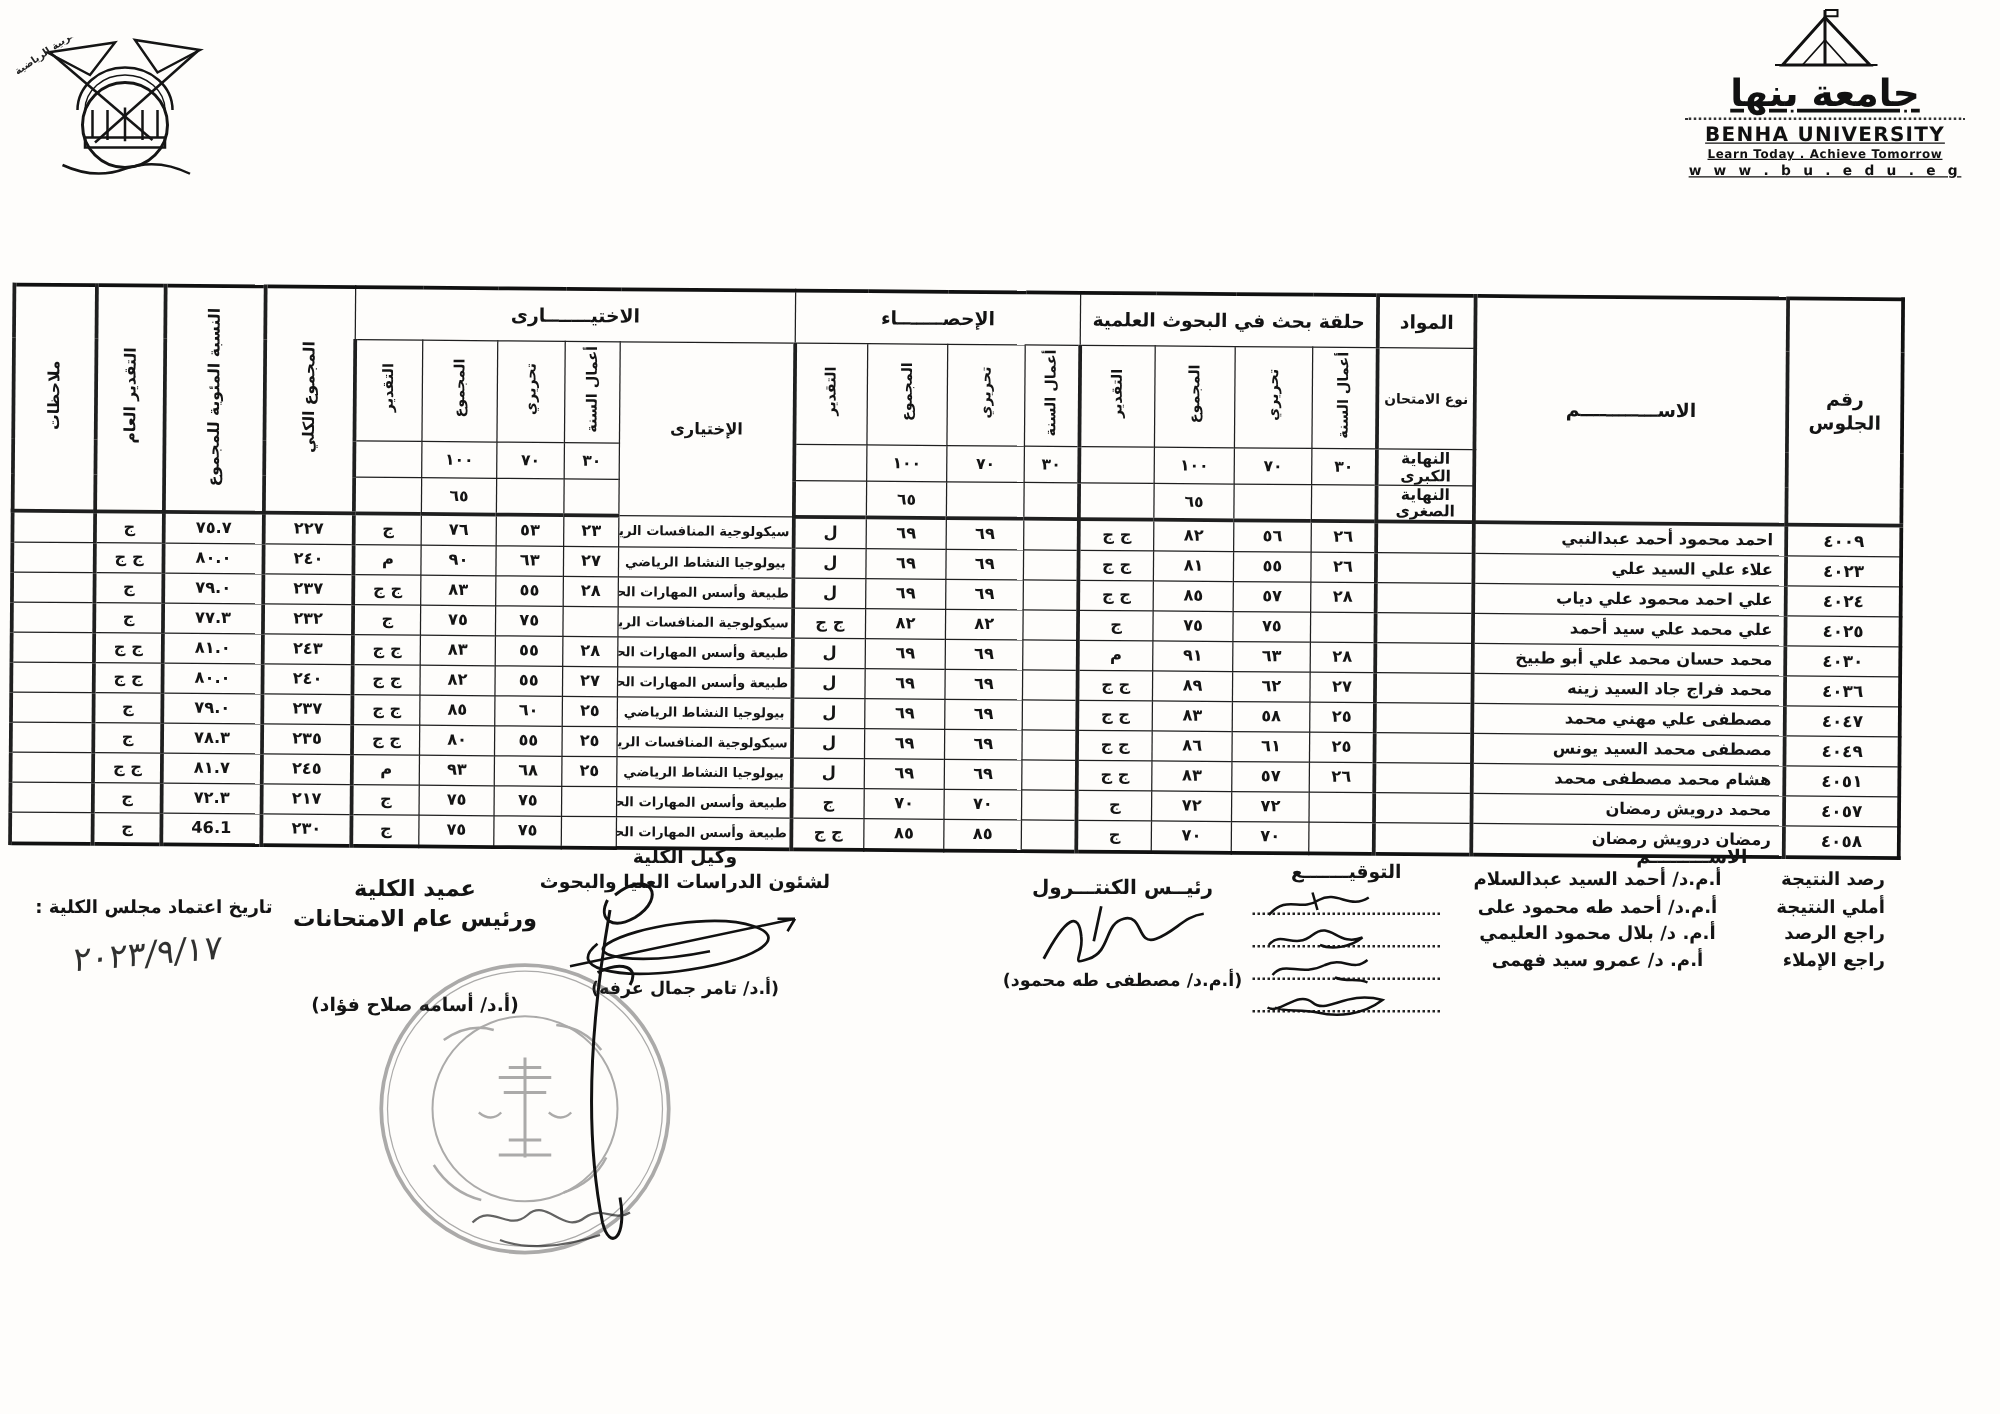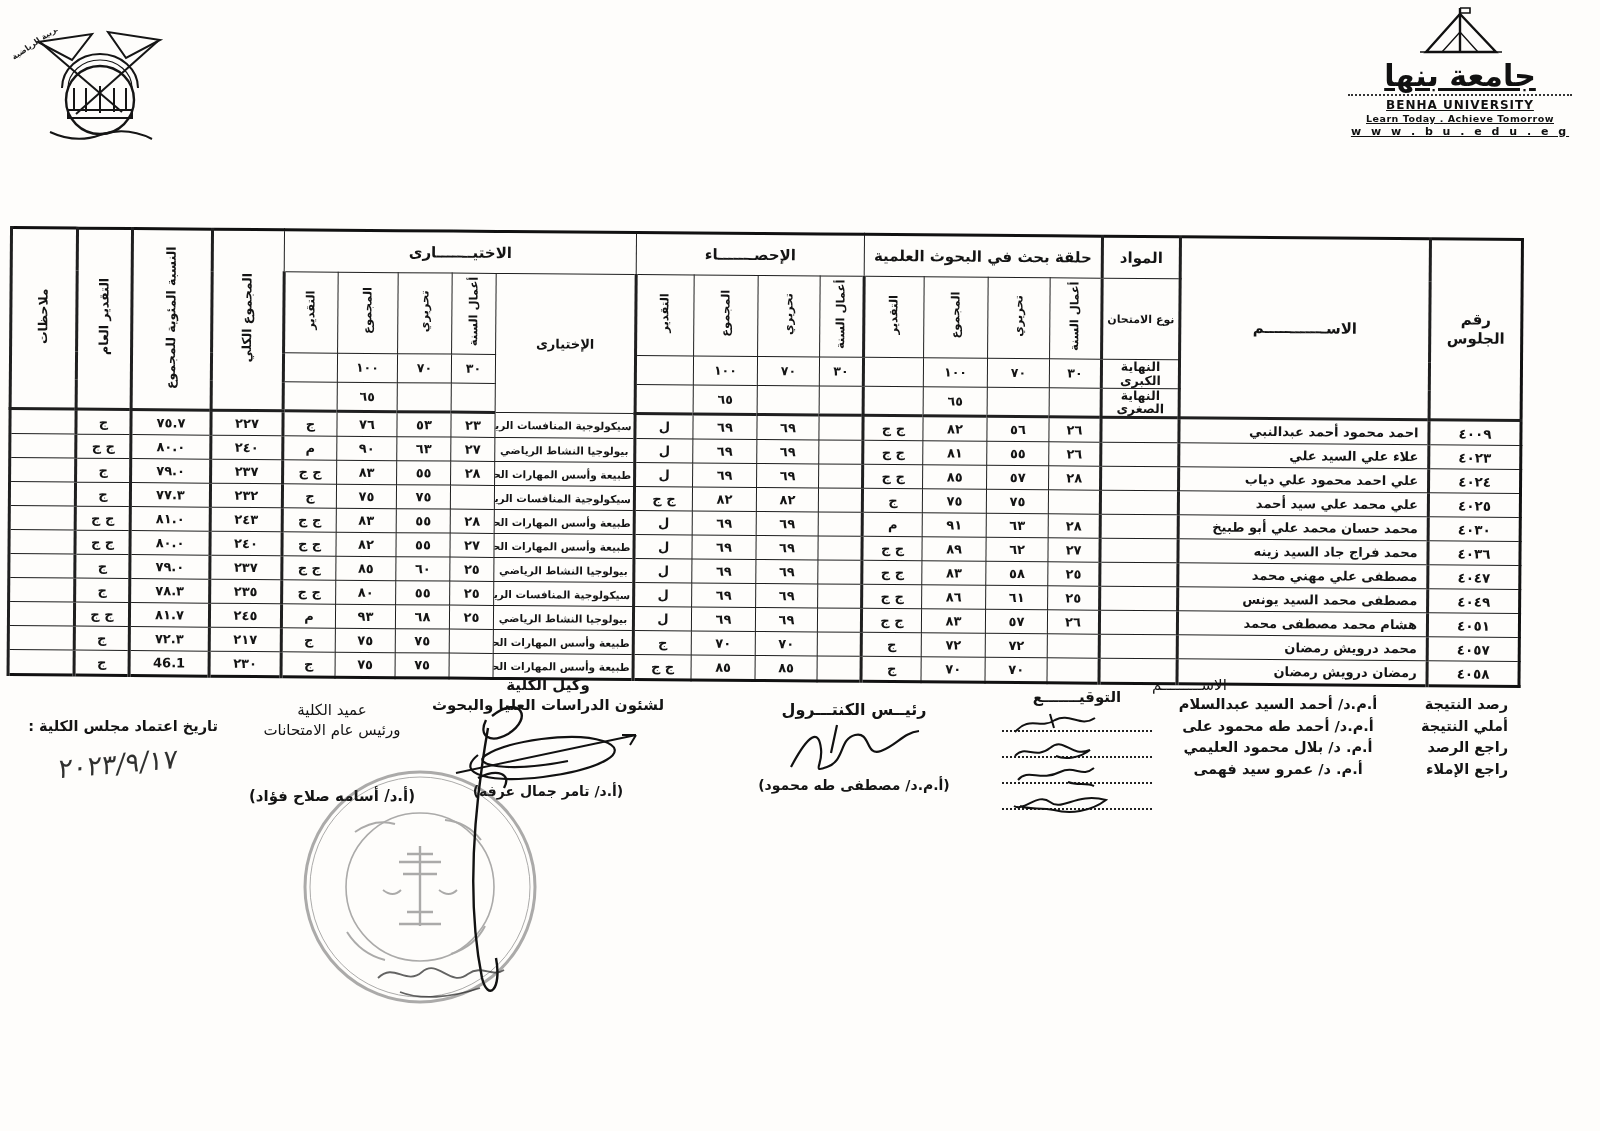--- a/index.html
+++ b/index.html
@@ -3,21 +3,21 @@
 <meta charset="utf-8">
 <style>
   html,body{margin:0;padding:0;background:#d8d8d8;}
   .page{position:relative;width:1600px;height:1131px;background:#fefdfb;overflow:hidden;
         font-family:"DejaVu Sans",sans-serif;color:#141414;}
   
   .emblem{position:absolute;left:10px;top:30px;width:185px;height:115px;}
   .unilogo{position:absolute;left:1330px;top:6px;width:260px;text-align:center;color:#111;text-decoration:underline;}
   .unilogo .ar{font-size:30px;font-weight:900;letter-spacing:2px;line-height:1.05;}
   .unilogo .sep{border-top:2px dotted #333;margin:2px 18px;}
-  .unilogo .en{font-size:12px;font-weight:800;letter-spacing:1px;}
+  .unilogo .en{font-size:16px;font-weight:800;letter-spacing:1px;}
   .unilogo .tag{font-size:9.5px;font-weight:700;letter-spacing:.5px;margin-top:1px;}
   .unilogo .web{font-size:11px;font-weight:800;letter-spacing:3px;margin-top:1px;}
   
   .titles{position:absolute;left:440px;top:148px;width:860px;text-align:center;direction:rtl;}
   .titles .t1{font-size:25px;font-weight:800;}
   .titles .t2{font-size:23px;font-weight:800;margin-top:6px;}
   
   .tablewrap{position:absolute;left:10px;top:238px;width:1516px;transform:rotate(.45deg);transform-origin:top right;}
   table{border-collapse:collapse;table-layout:fixed;width:1511px;direction:rtl;background:transparent;}
   th,td{border:1px solid #1f1f1f;padding:0 2px;text-align:center;vertical-align:middle;
@@ -41,36 +41,36 @@
   .tl{border-left-width:3px !important;}
   .hb{border-bottom-width:3px !important;}
   thead tr.rd th{border-bottom-width:3px;}
   tbody td:nth-child(1),tbody td:nth-child(2),tbody td:nth-child(3),
   tbody td:nth-child(7),tbody td:nth-child(11),tbody td:nth-child(16),
   tbody td:nth-child(17),tbody td:nth-child(18),tbody td:nth-child(19),
   tbody td:nth-child(20){border-left-width:3px;}
   
   .footer-text{font-weight:700;}
   .officials{position:absolute;left:1152px;top:676px;width:356px;direction:rtl;font-size:14.5px;}
-  .off-header{text-align:left;margin-right:110px;font-size:15px;font-weight:400;}
+  .off-header{text-align:right;margin-right:110px;font-size:15px;font-weight:700;}
   .off-row{display:flex;direction:rtl;line-height:21.5px;}
   .off-role{width:104px;text-align:right;font-weight:800;}
   .off-name{flex:1;text-align:center;font-weight:700;}
   .sigcol{position:absolute;left:1002px;top:688px;width:150px;direction:rtl;}
   .sig-header{text-align:center;font-size:15px;font-weight:800;}
   .sigline{position:relative;height:24px;border-bottom:2px dotted #222;}
   .sigline svg{position:absolute;left:8px;bottom:-6px;}
-  .controller{position:absolute;left:744px;top:700px;width:220px;text-align:center;direction:rtl;}
+  .controller{position:absolute;left:788px;top:700px;width:220px;text-align:center;direction:rtl;}
   .controller .ttl{font-size:16px;font-weight:800;}
   .controller .nm{font-size:14px;font-weight:800;margin-top:-4px;}
   .vicedean{position:absolute;left:418px;top:676px;width:260px;text-align:center;direction:rtl;}
   .vicedean .ttl{font-size:15px;font-weight:800;line-height:1.3;}
   .vicedean .nm{font-size:14px;font-weight:800;margin-top:-8px;}
   .dean{position:absolute;left:222px;top:700px;width:220px;text-align:center;direction:rtl;}
-  .dean .ttl{font-size:15px;font-weight:400;line-height:1.35;}
+  .dean .ttl{font-size:18px;font-weight:700;line-height:1.35;}
   .dean .nm{font-size:15px;font-weight:800;margin-top:46px;}
   .approval{position:absolute;left:18px;top:718px;width:200px;direction:rtl;text-align:right;}
   .approval .lbl{font-size:14.5px;font-weight:800;}
   .hand-date{margin-top:14px;font-size:27px;font-weight:400;letter-spacing:5px;opacity:.88;
              transform:rotate(-5deg) skewX(-8deg);direction:ltr;text-align:center;}
   .stamp{position:absolute;left:295px;top:762px;opacity:.42;}
   .deansig{position:absolute;left:408px;top:688px;}
   .scribble{position:absolute;left:370px;top:948px;opacity:.7;}
 </style>
 </head>

